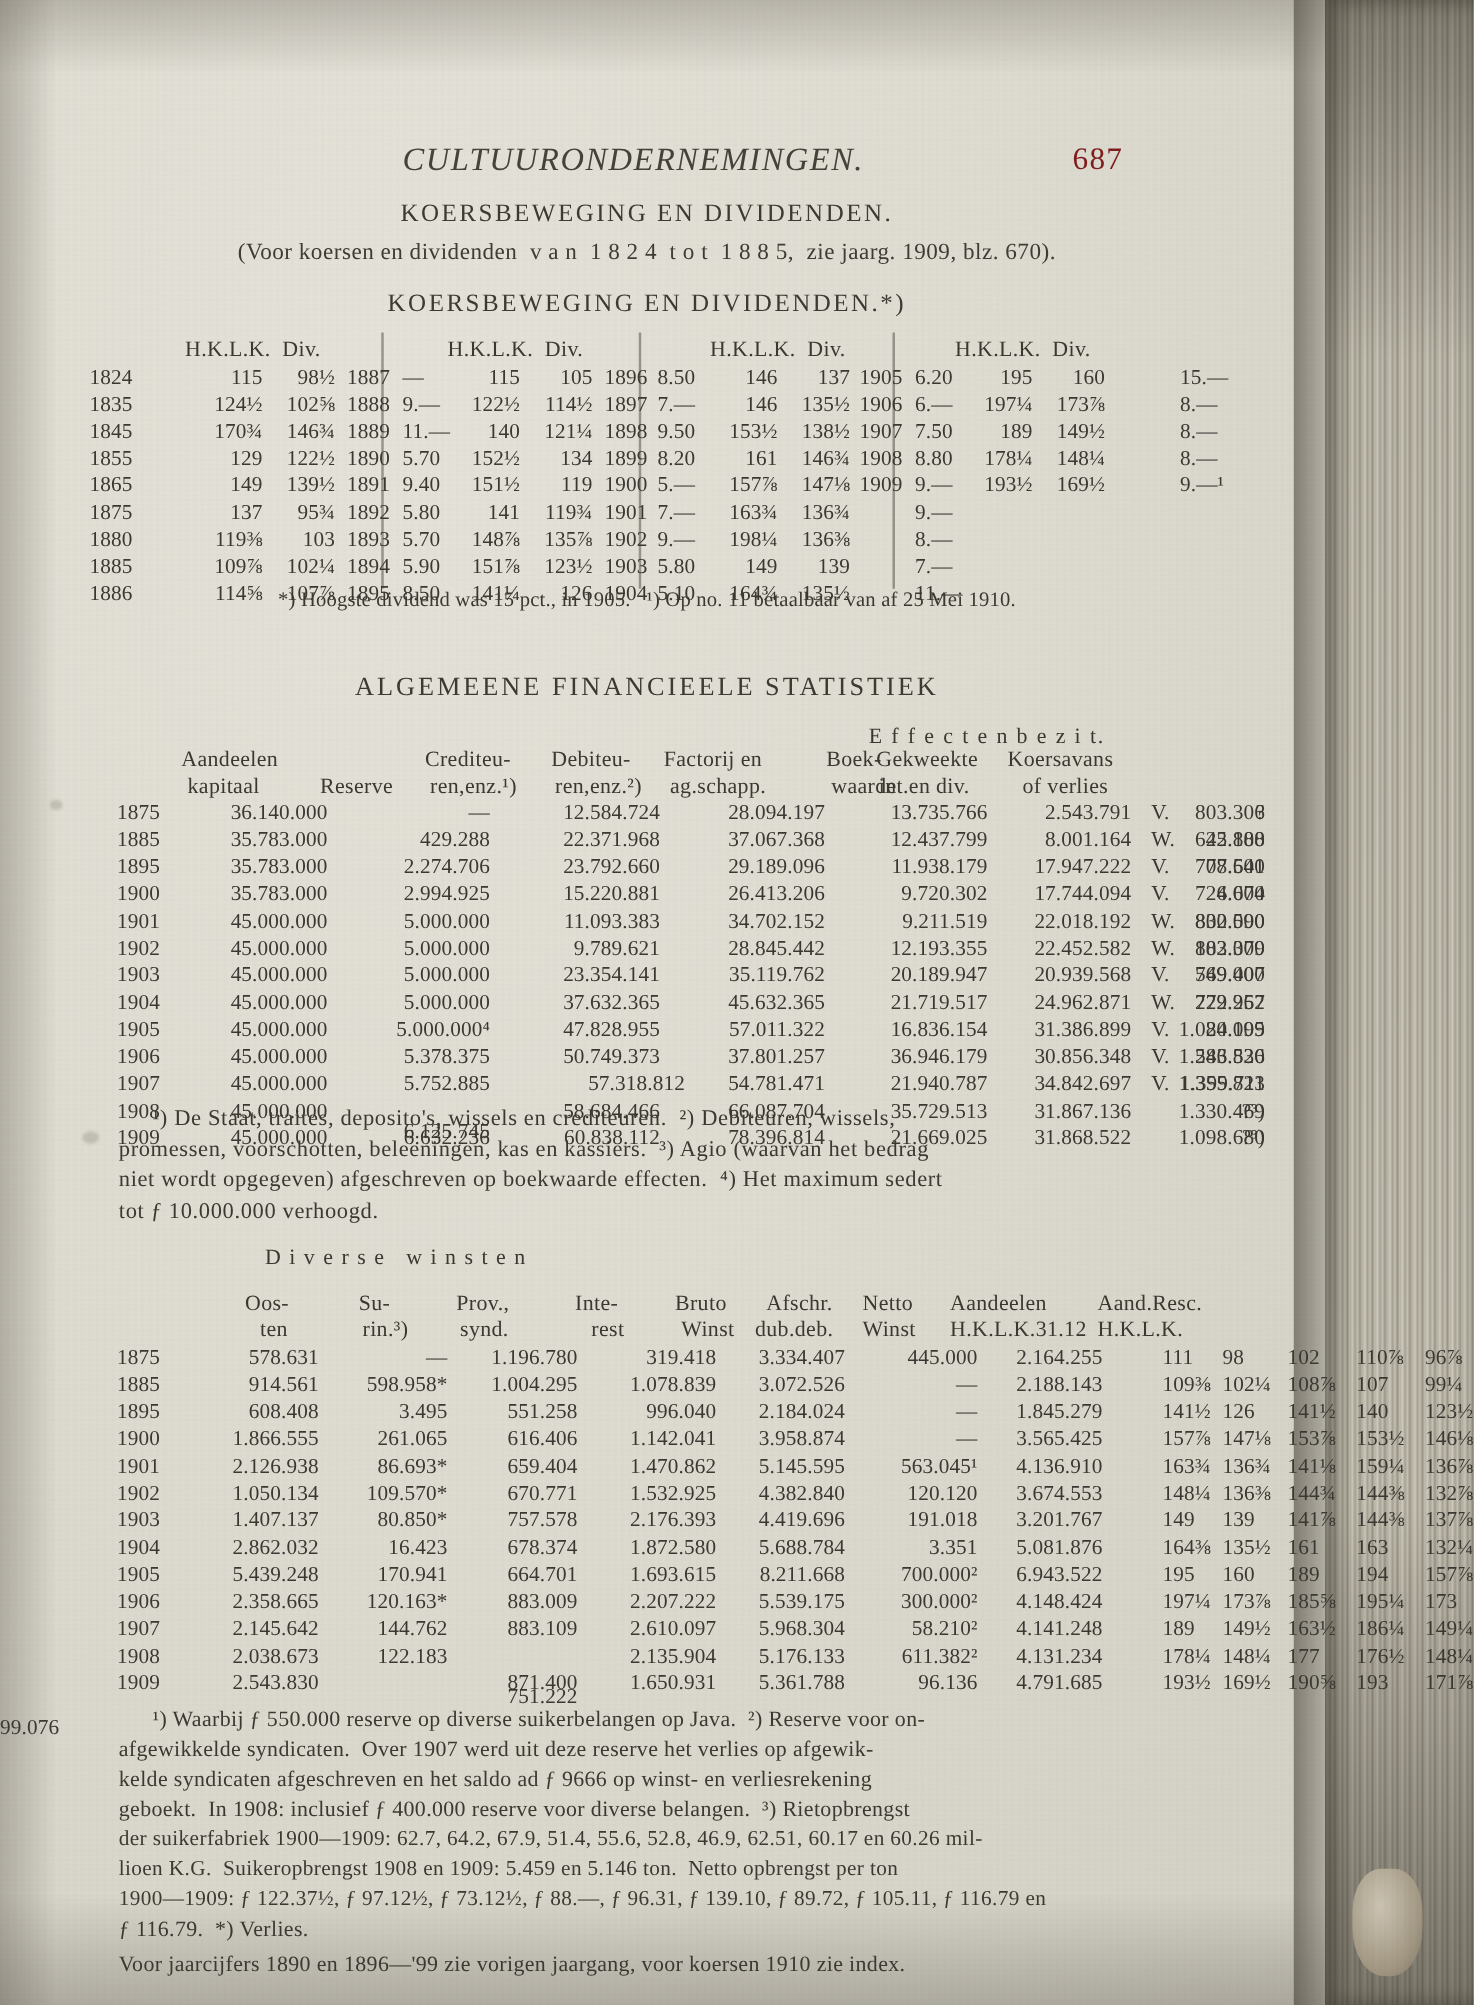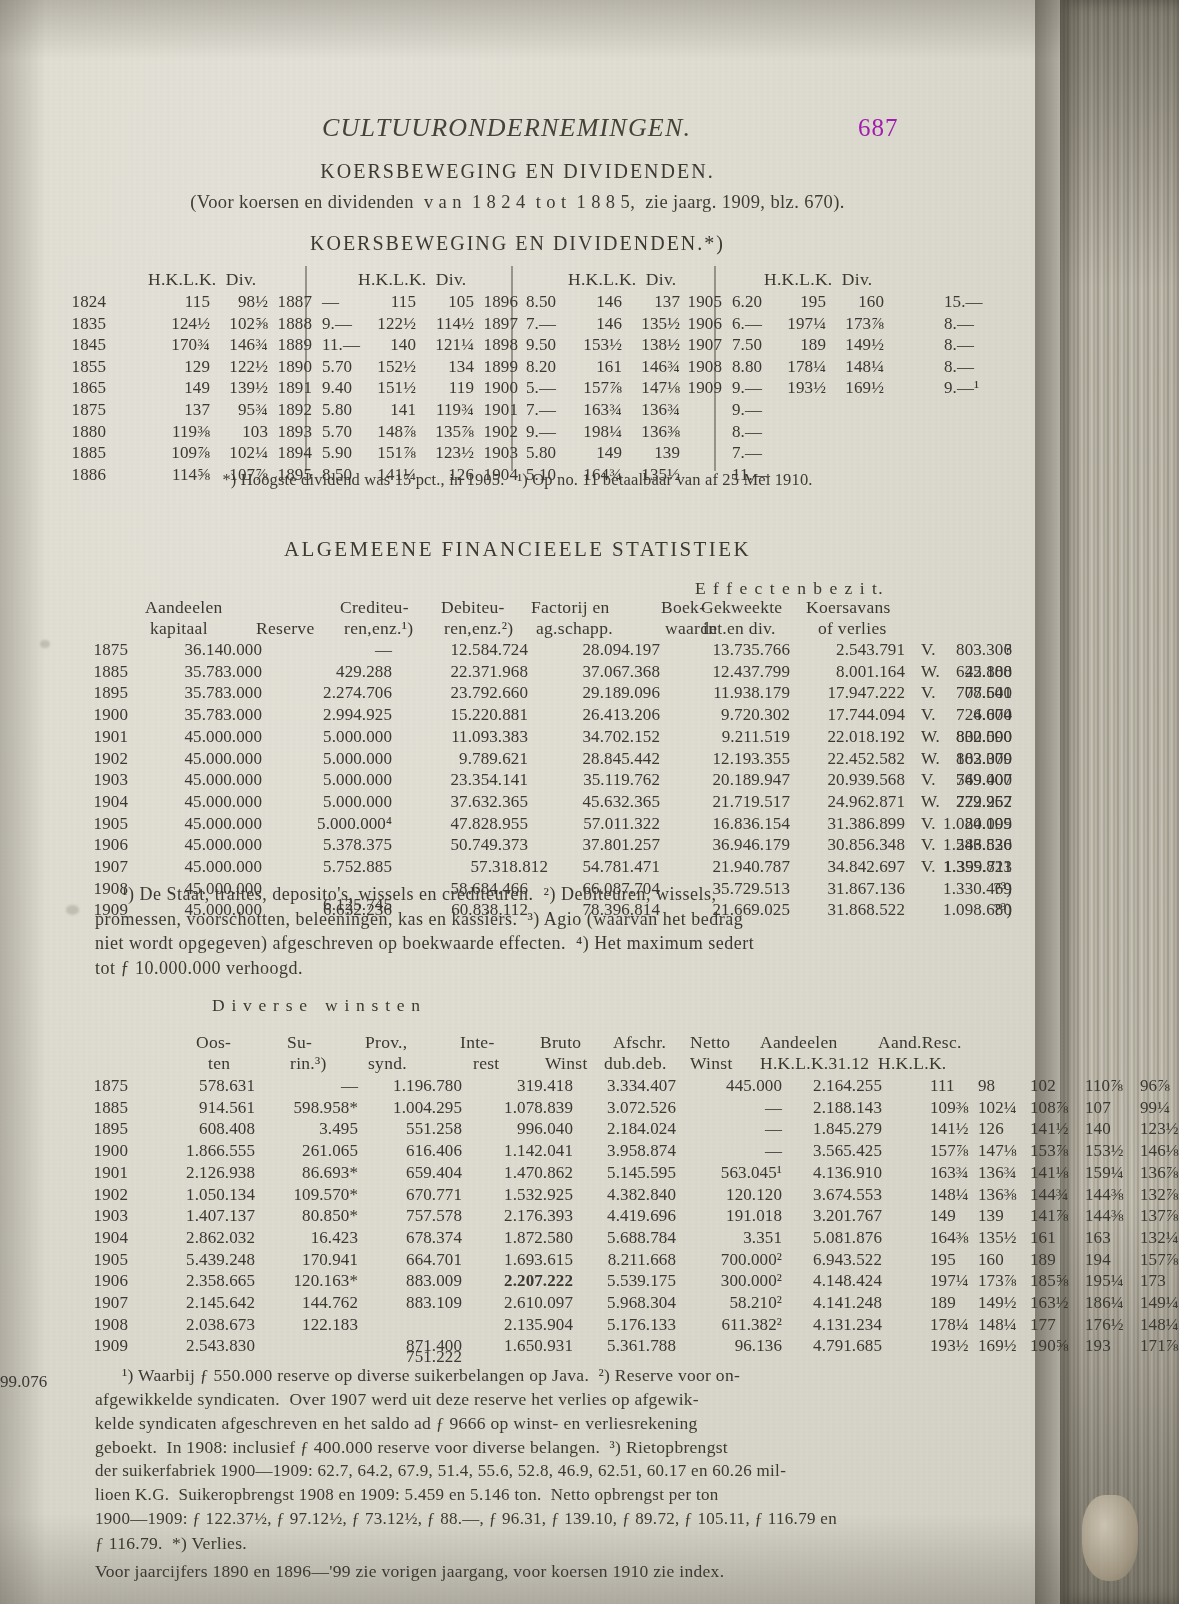--- a/index.html
+++ b/index.html
@@ -83,21 +83,21 @@
   .ctr { position:absolute; width:100%; text-align:center; white-space:pre; }
 
   .running-head {
     font-style: italic;
     font-size: 26px;
     letter-spacing: 1.2px;
     color: #45423a;
   }
   .folio {
     font-size: 25px;
-    color: #a21caf;
+    color: #7f1d1d;
     letter-spacing: 1px;
   }
   .head-caps {
     font-size: 20px;
     letter-spacing: 2.0px;
     color: #3d3a33;
   }
   .sub-line {
     font-size: 18.5px;
     letter-spacing: 0.4px;
@@ -605,21 +605,21 @@
         <div class="num" style="position: absolute; left: 0px; top: 1249.6px; width: 882px; text-align: right; white-space: pre;">6.943.522</div>
         <div class="num" style="position: absolute; left: 930px; top: 1249.6px; white-space: pre;">195</div>
         <div class="num" style="position: absolute; left: 978px; top: 1249.6px; white-space: pre;">160</div>
         <div class="num" style="position: absolute; left: 1030px; top: 1249.6px; white-space: pre;">189</div>
         <div class="num" style="position: absolute; left: 1085px; top: 1249.6px; white-space: pre;">194</div>
         <div class="num" style="position: absolute; left: 1140px; top: 1249.6px; white-space: pre;">157⅞</div>
         <div class="num" style="position: absolute; left: 0px; top: 1271.3px; width: 128px; text-align: right; white-space: pre;">1906</div>
         <div class="num" style="position: absolute; left: 0px; top: 1271.3px; width: 255px; text-align: right; white-space: pre;">2.358.665</div>
         <div class="num" style="position: absolute; left: 0px; top: 1271.3px; width: 358px; text-align: right; white-space: pre;">120.163*</div>
         <div class="num" style="position: absolute; left: 0px; top: 1271.3px; width: 462px; text-align: right; white-space: pre;">883.009</div>
-        <div class="num" style="position: absolute; left: 0px; top: 1271.3px; width: 573px; text-align: right; white-space: pre; font-weight: bold;">2.207.222</div>
+        <div class="num" style="position: absolute; left: 0px; top: 1271.3px; width: 573px; text-align: right; white-space: pre;">2.207.222</div>
         <div class="num" style="position: absolute; left: 0px; top: 1271.3px; width: 676px; text-align: right; white-space: pre;">5.539.175</div>
         <div class="num" style="position: absolute; left: 0px; top: 1271.3px; width: 782px; text-align: right; white-space: pre;">300.000²</div>
         <div class="num" style="position: absolute; left: 0px; top: 1271.3px; width: 882px; text-align: right; white-space: pre;">4.148.424</div>
         <div class="num" style="position: absolute; left: 930px; top: 1271.3px; white-space: pre;">197¼</div>
         <div class="num" style="position: absolute; left: 978px; top: 1271.3px; white-space: pre;">173⅞</div>
         <div class="num" style="position: absolute; left: 1030px; top: 1271.3px; white-space: pre;">185⅝</div>
         <div class="num" style="position: absolute; left: 1085px; top: 1271.3px; white-space: pre;">195¼</div>
         <div class="num" style="position: absolute; left: 1140px; top: 1271.3px; white-space: pre;">173</div>
         <div class="num" style="position: absolute; left: 0px; top: 1293px; width: 128px; text-align: right; white-space: pre;">1907</div>
         <div class="num" style="position: absolute; left: 0px; top: 1293px; width: 255px; text-align: right; white-space: pre;">2.145.642</div>

